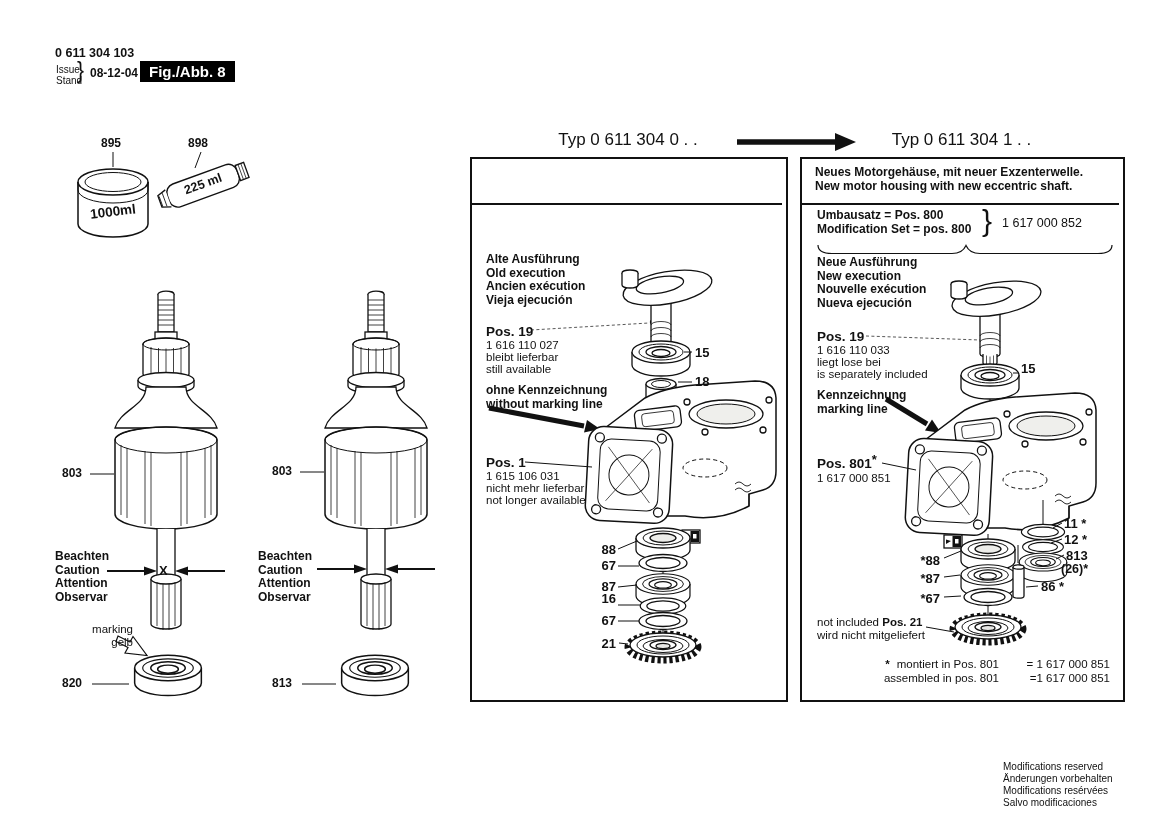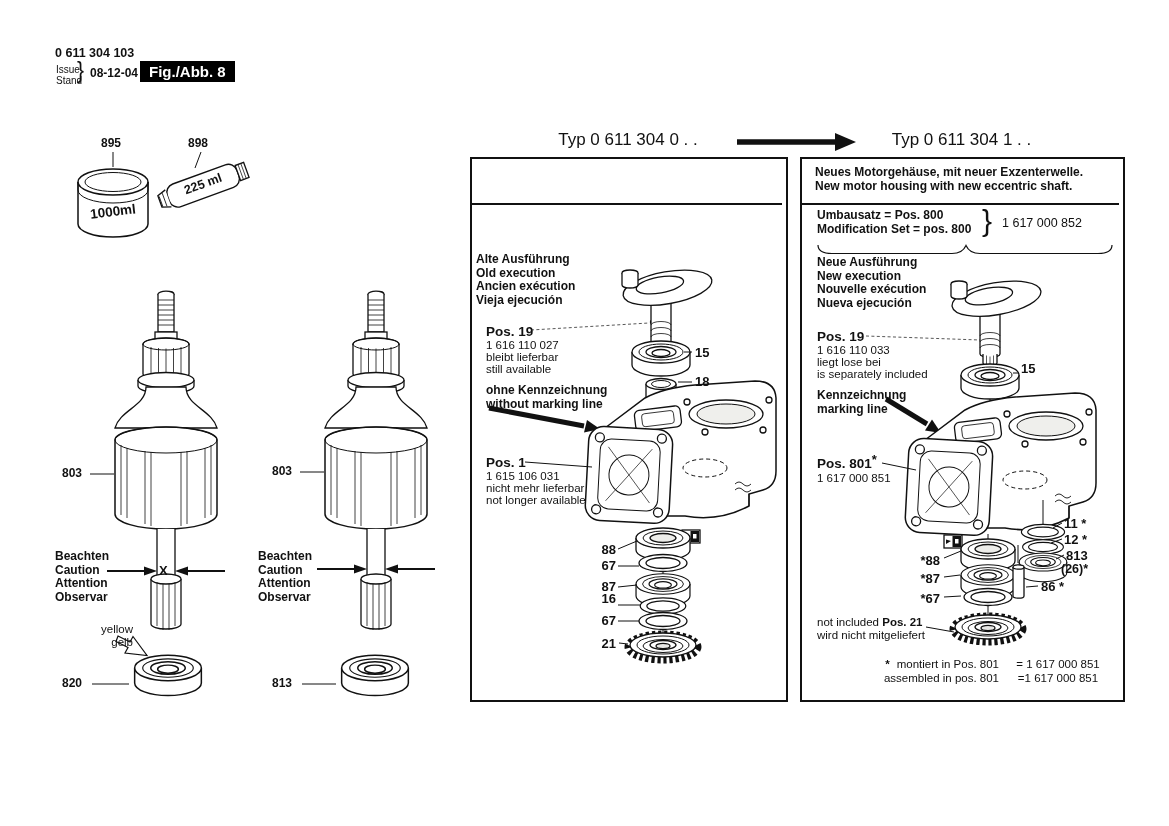--- a/index.html
+++ b/index.html
@@ -19,21 +19,21 @@
   .right{text-align:right}
   .center{text-align:center}
   #art{position:absolute;left:0;top:0}
   #art .s{stroke:#111;fill:#fff;stroke-width:1.3}
   #art .sn{stroke:#111;fill:none;stroke-width:1}
   #art .f{fill:#111;stroke:none}
   #art .ln{stroke:#111;stroke-width:1;fill:none}
   #art .dash{stroke:#444;stroke-width:.9;fill:none;stroke-dasharray:3,2.4}
   .sup{font-size:13px;position:relative;top:-4px;font-weight:bold}
   .fnrow{display:flex;justify-content:flex-end;gap:7px;font-size:11.5px;line-height:13.5px}
-  .fnval{width:104px;text-align:center}
+  .fnval{width:104px;text-align:right}
 </style>
 </head>
 <body>
 
 <div class="stage">
 
 <svg id="art" width="1169" height="826" viewBox="0 0 1169 826">
   <defs>
     <g id="brg">
       <path class="s" d="M-29,0 v13 a29,11 0 0 0 58,0 v-13"></path>
@@ -240,21 +240,21 @@
 
 <div class="abs b t12" style="left:62px;top:467px">803</div>
 <div class="abs b t12" style="left:55px;top:550px">
   <div>Beachten</div>
   <div>Caution</div>
   <div>Attention</div>
   <div>Observar</div>
 </div>
 <div class="abs b" style="left:159px;top:563px;font-size:13px">X</div>
 <div class="abs t11 right" style="left:78px;top:623px;width:55px">
-  <div>yellow</div>
+  <div>marking</div>
   <div>gelb</div>
 </div>
 <div class="abs b t12" style="left:62px;top:677px">820</div>
 
 <div class="abs b t12" style="left:272px;top:465px">803</div>
 <div class="abs b t12" style="left:258px;top:550px">
   <div>Beachten</div>
   <div>Caution</div>
   <div>Attention</div>
   <div>Observar</div>
@@ -262,21 +262,21 @@
 <div class="abs b t12" style="left:272px;top:677px">813</div>
 
 <div class="abs title center" style="left:470px;top:130px;width:316px">Typ 0 611 304 0 . .</div>
 <div class="abs title center" style="left:800px;top:130px;width:323px">Typ 0 611 304 1 . .</div>
 
 <div class="panel" style="left:470px;top:157px;width:314px;height:541px"></div>
 <div class="panel" style="left:800px;top:157px;width:321px;height:541px"></div>
 <div class="rule" style="left:472px;top:203px;width:310px"></div>
 <div class="rule" style="left:802px;top:203px;width:317px"></div>
 
-<div class="abs b t12" style="left:476px;top:253px">
+<div class="abs b t12" style="left:486px;top:253px">
   <div>Alte Ausführung</div>
   <div>Old execution</div>
   <div>Ancien exécution</div>
   <div>Vieja ejecución</div>
 </div>
 <div class="abs b" style="left:486px;top:324px;font-size:13.5px">Pos. 19</div>
 <div class="abs t11" style="left:486px;top:339px">1 616 110 027</div>
 <div class="abs t11" style="left:486px;top:351px">bleibt lieferbar</div>
 <div class="abs t11" style="left:486px;top:363px">still available</div>
 <div class="abs b t12" style="left:486px;top:384px">
@@ -345,14 +345,20 @@
     <span class="b">*</span>
     <span>montiert in Pos. 801</span>
     <span class="fnval">= 1 617 000 851</span>
   </div>
   <div class="fnrow">
     <span>assembled in pos. 801</span>
     <span class="fnval">=1 617 000 851</span>
   </div>
 </div>
 
+<div class="abs t10" style="left:1003px;top:761px">
+  <div>Modifications reserved</div>
+  <div>Änderungen vorbehalten</div>
+  <div>Modifications resérvées</div>
+  <div>Salvo modificaciones</div>
+</div>
 
 </div>
 
 </body></html>

